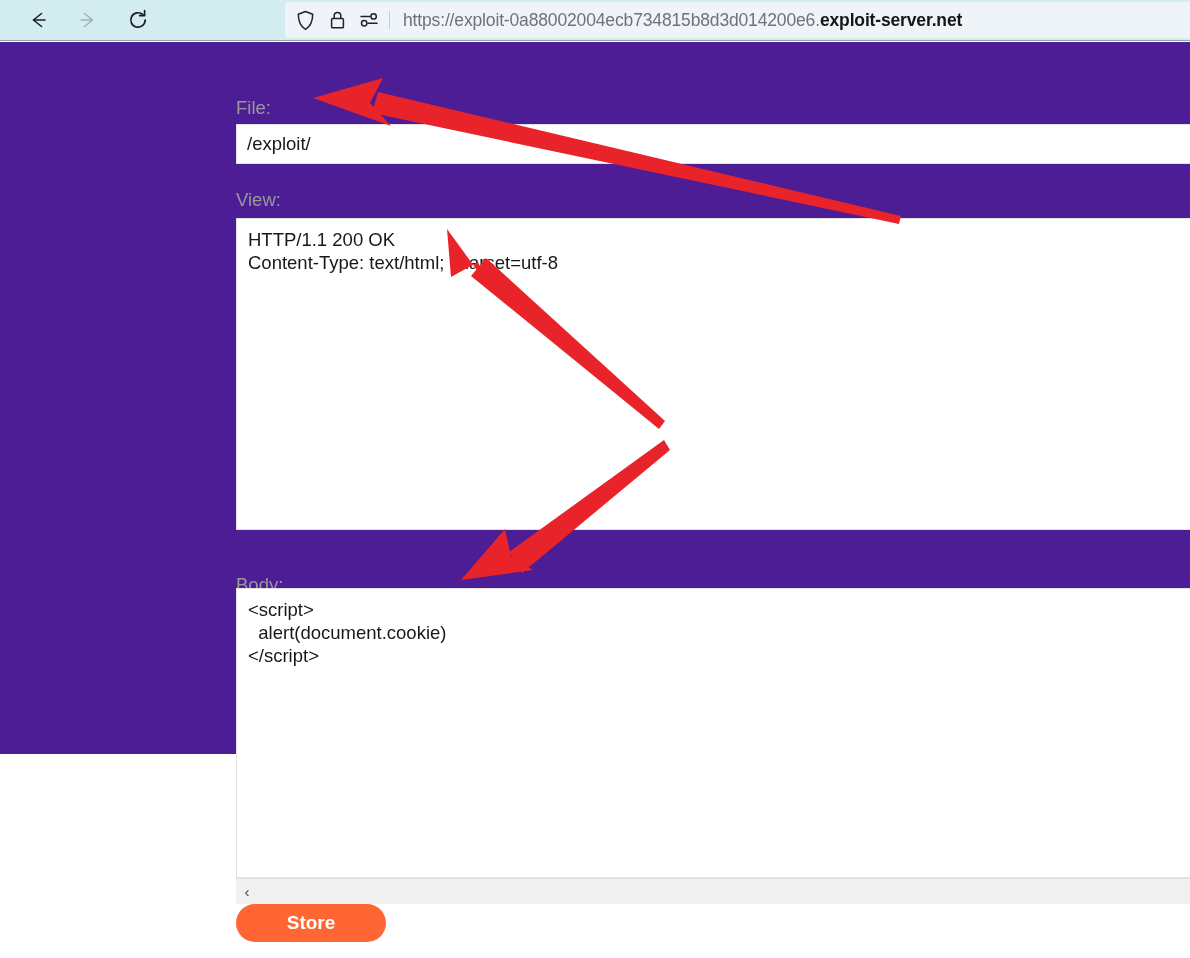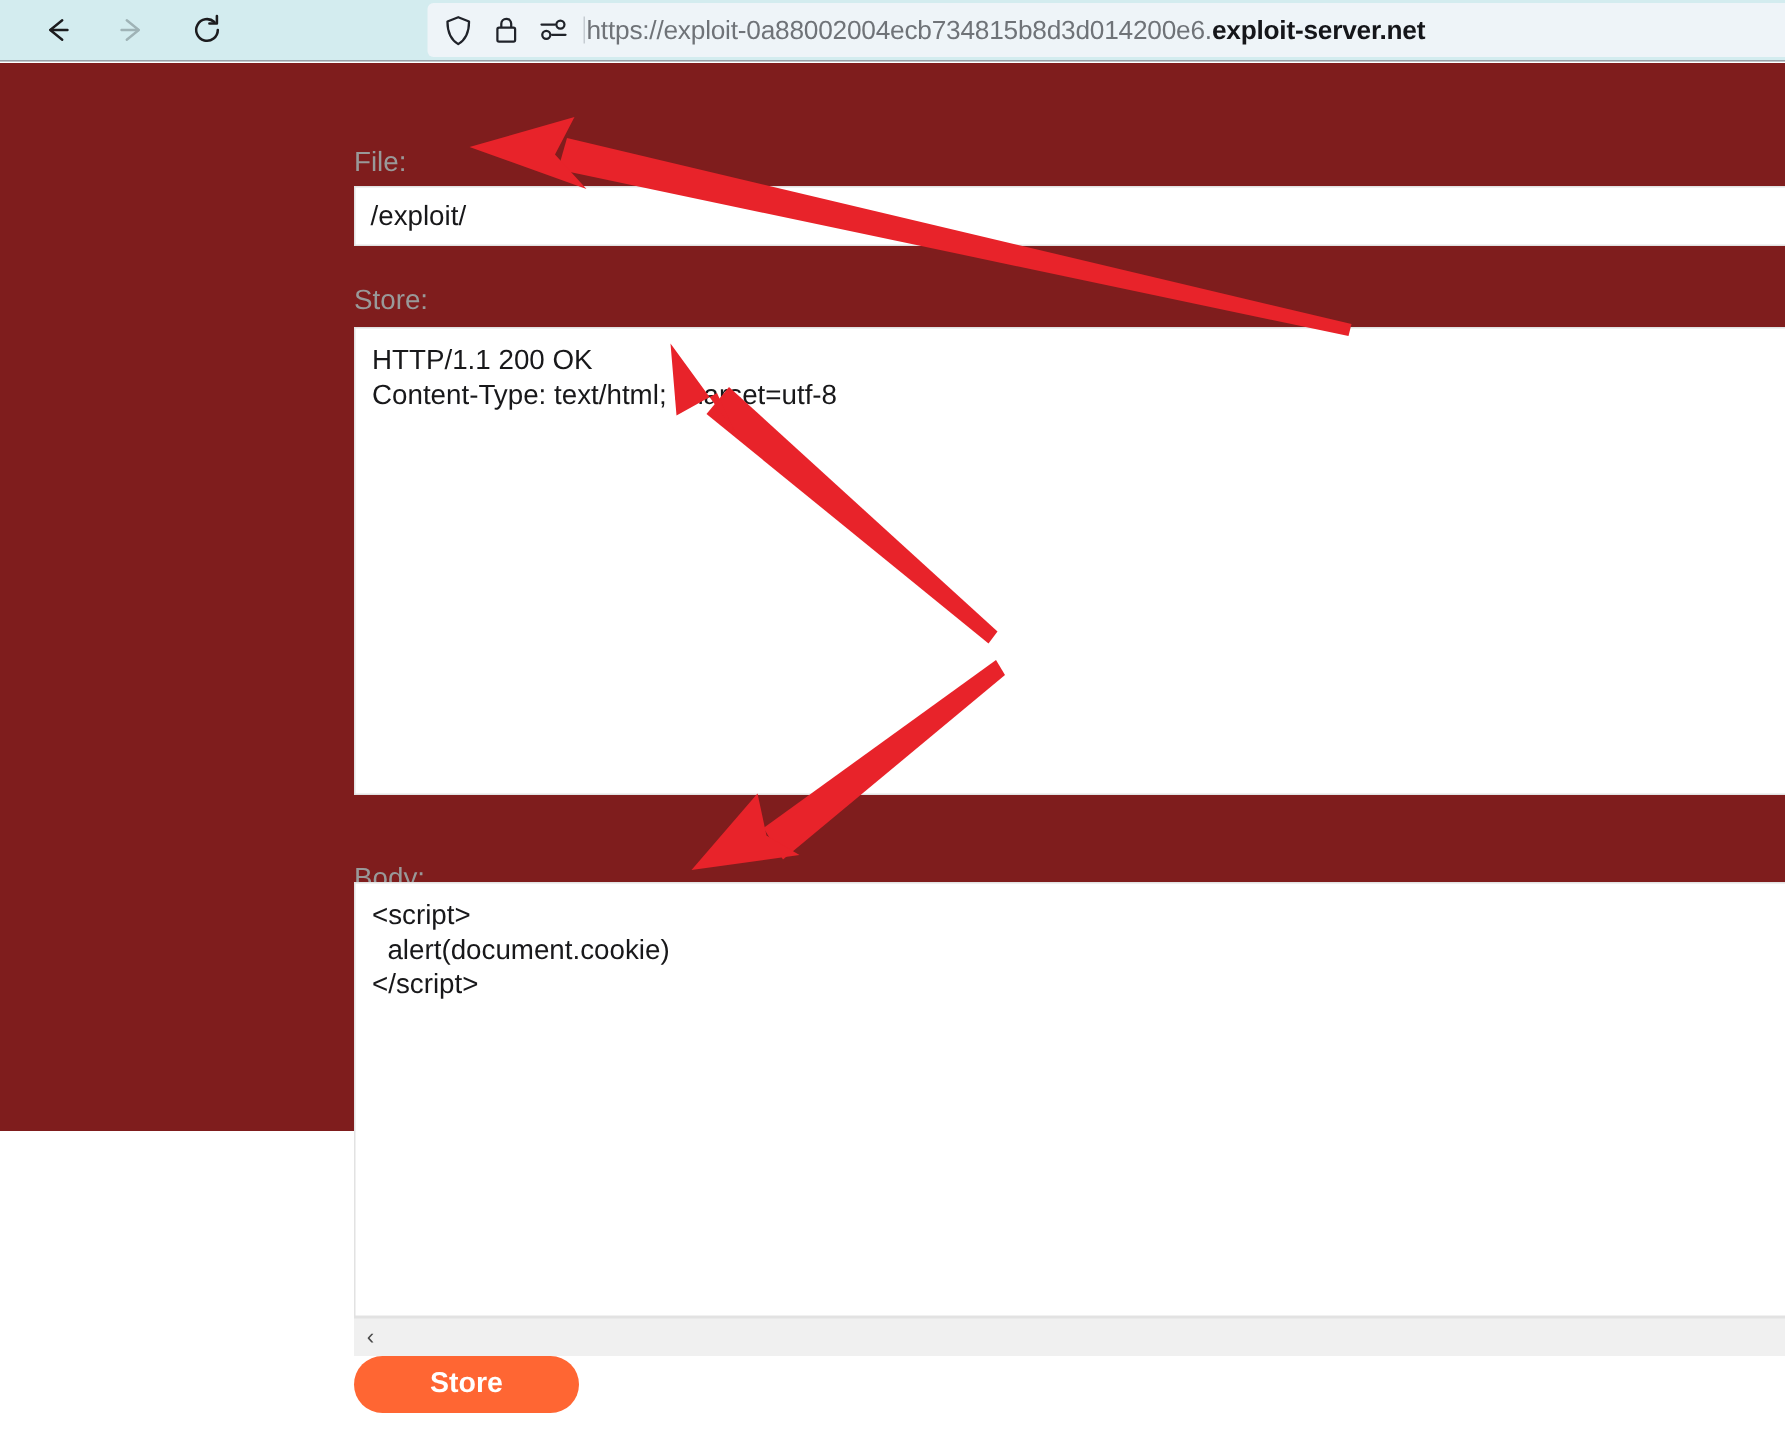--- a/index.html
+++ b/index.html
@@ -63,39 +63,39 @@
   #url-icon-lock   { margin-left: 6px; }
   #url-icon-perms  { margin-left: 6px; }
   #url-separator {
     width: 1px;
     height: 18px;
     background: #c5ccd2;
     margin-left: 7px;
     flex: 0 0 auto;
   }
   #url-text {
-    margin-left: 1px;
+    margin-left: 13px;
     font-size: 17.5px;
     color: #6f7378;
     white-space: nowrap;
     letter-spacing: -0.15px;
   }
   #url-text .host {
     color: #15161a;
     font-weight: 600;
   }
 
   
   #page {
     position: absolute;
     left: 0;
     top: 42px;
     width: 1190px;
     height: 712px;
-    background: #7f1d1d;
+    background: #4c1d95;
   }
 
   .field-label {
     position: absolute;
     left: 236px;
     font-size: 18.5px;
     color: #999999;
     font-weight: 400;
   }
 
@@ -264,21 +264,21 @@
 
     <span id="url-text"><span>https://exploit-0a88002004ecb734815b8d3d014200e6.</span><span class="host">exploit-server.net</span></span>
   </div>
 </div>
 
 <div id="page">
 
   <div class="field-label" id="label-file">File:</div>
   <div class="text-input" id="input-file">/exploit/</div>
 
-  <div class="field-label" id="label-head">Store:</div>
+  <div class="field-label" id="label-head">View:</div>
   <div class="textarea-box" id="textarea-head">HTTP/1.1 200 OK
 Content-Type: text/html; charset=utf-8</div>
 
   <div class="field-label" id="label-body">Body:</div>
   <div class="textarea-box" id="textarea-body">&lt;script&gt;
   alert(document.cookie)
 &lt;/script&gt;</div>
 
   <div id="body-scrollbar">
     <span id="scroll-left-arrow">‹</span>

